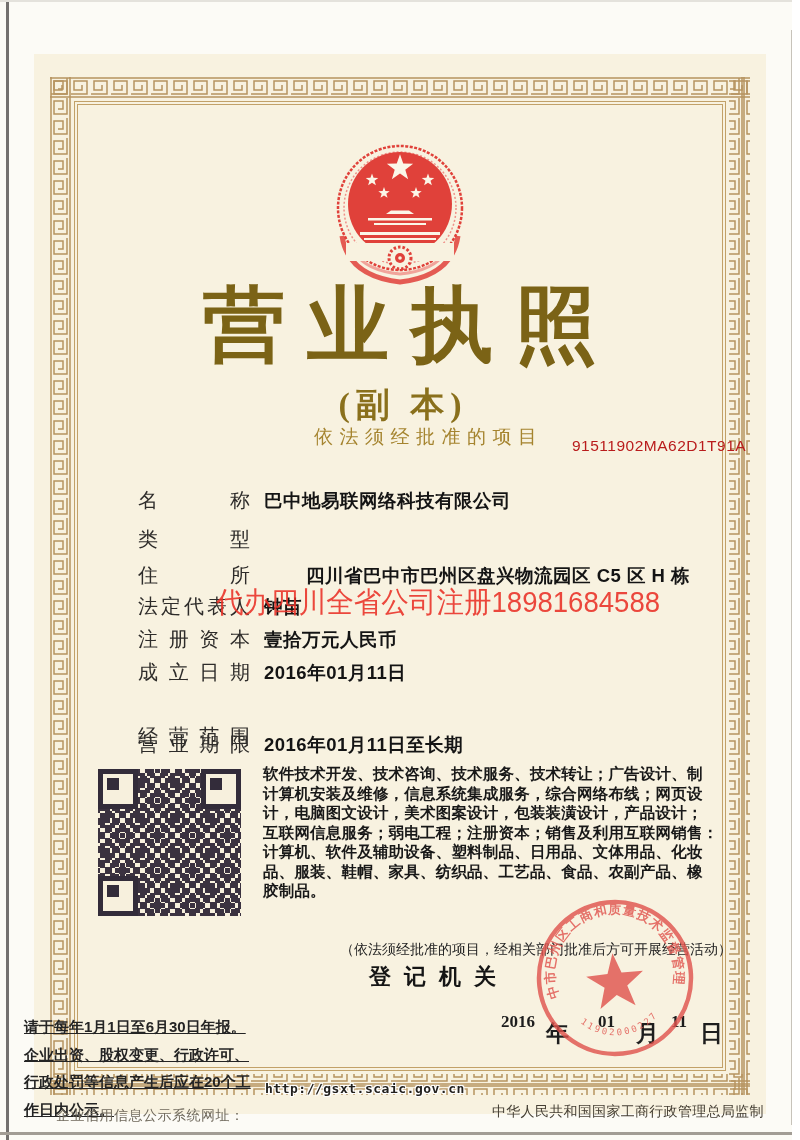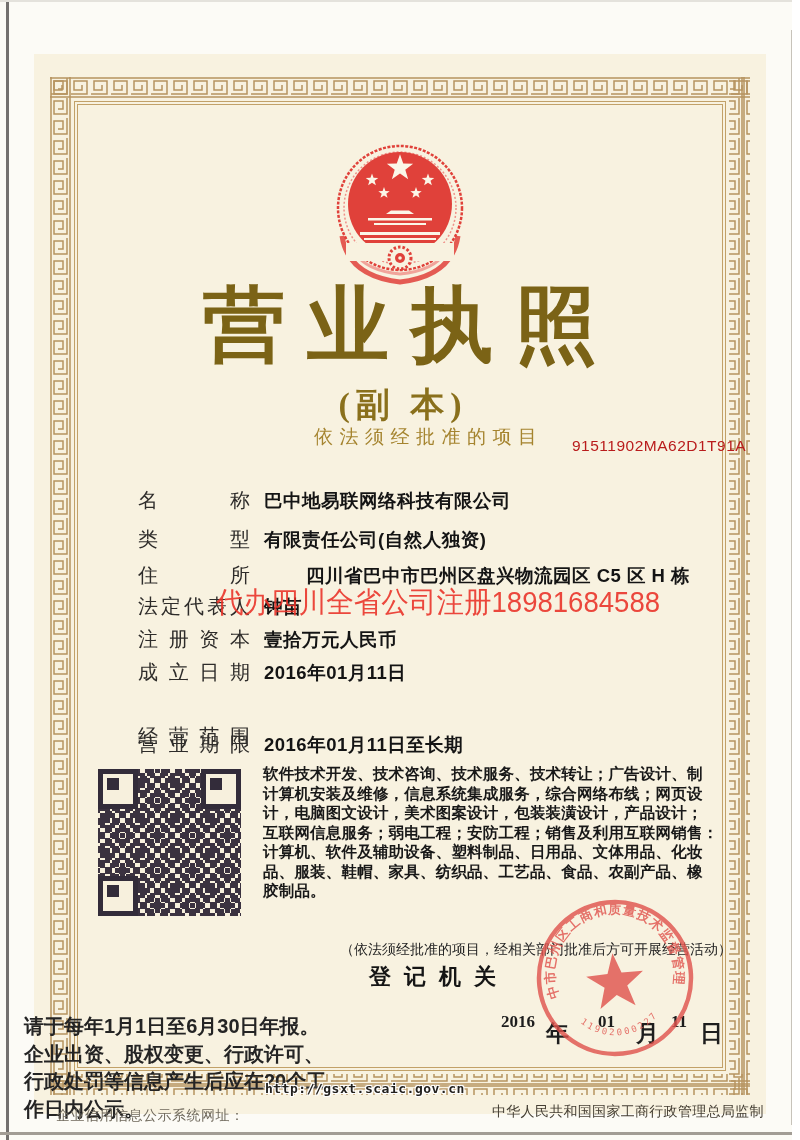--- a/index.html
+++ b/index.html
@@ -59,22 +59,22 @@
   .dpart{position:absolute;font-family:"Liberation Serif","DejaVu Serif",serif;font-weight:bold;color:#1d1d1d;}
   .d-num{font-size:17px;}
   .d-unit{font-size:23px;}
   .d-year{left:501px;top:1012px;} .d-yu{left:546px;top:1018px;}
   .d-month{left:598px;top:1012px;} .d-mu{left:636px;top:1018px;}
   .d-day{left:671px;top:1012px;} .d-du{left:700px;top:1018px;}
 
   .seal{position:absolute;left:534px;top:897px;width:162px;height:162px;opacity:.8;
         transform:rotate(-6deg);}
 
-  .report{position:absolute;left:24px;top:1013px;font-size:20px;font-weight:600;color:#242424;
-          line-height:27.5px;white-space:nowrap;}
+  .report{position:absolute;left:24px;top:1013px;font-size:15px;font-weight:600;color:#242424;
+          line-height:27.5px;white-space:nowrap;text-decoration:underline;}
   .pub-label{position:absolute;left:56px;top:1107px;font-family:"Liberation Serif","DejaVu Serif",serif;
           font-size:14px;color:#6f695c;letter-spacing:.5px;}
   .url{position:absolute;left:217px;top:1081px;font-family:"DejaVu Sans Mono","Liberation Mono",monospace;
        font-size:13px;font-weight:bold;color:#23211e;letter-spacing:.5px;
        text-shadow:-1px -1px 0 #fff,1px -1px 0 #fff,-1px 1px 0 #fff,1px 1px 0 #fff,0 0 4px #fff;padding-left:48px;}
   .supervisor{position:absolute;left:492px;top:1103px;font-family:"Liberation Serif","DejaVu Serif",serif;
        font-size:14px;color:#443e33;letter-spacing:.3px;}
 </style>
 </head>
 <body>
@@ -126,21 +126,20 @@
   <div class="subtitle">(副  本)</div>
   <div class="code-label">依法须经批准的项目</div>
   <div class="code-value">91511902MA62D1T91A</div>
 
   <div class="row r1">
     <div class="flabel">名称</div>
     <div class="fvalue">巴中地易联网络科技有限公司</div>
   </div>
   <div class="row r2">
     <div class="flabel">类型</div>
-    <div class="fvalue">有限责任公司(自然人独资)</div>
   </div>
   <div class="row r3">
     <div class="flabel">住所</div>
     <div class="fvalue">四川省巴中市巴州区盘兴物流园区 C5 区 H 栋</div>
   </div>
   <div class="row r4">
     <div class="flabel">法定代表人</div>
     <div class="fvalue">钟苗</div>
   </div>
   <div class="row r5">
@@ -154,21 +153,21 @@
   <div class="row r7">
     <div class="flabel">营业期限</div>
     <div class="fvalue">2016年01月11日至长期</div>
   </div>
 
   <div class="scope-label flabel">经营范围</div>
   <div class="scope">
     <div>软件技术开发、技术咨询、技术服务、技术转让；广告设计、制</div>
     <div>计算机安装及维修，信息系统集成服务，综合网络布线；网页设</div>
     <div>计，电脑图文设计，美术图案设计，包装装潢设计，产品设计；</div>
-    <div>互联网信息服务；弱电工程；安防工程；销售及利用互联网销售：</div>
+    <div>互联网信息服务；弱电工程；注册资本；销售及利用互联网销售：</div>
     <div>计算机、软件及辅助设备、塑料制品、日用品、文体用品、化妆</div>
     <div>品、服装、鞋帽、家具、纺织品、工艺品、食品、农副产品、橡</div>
     <div>胶制品。</div>
   </div>
 
   <div class="watermark">代办四川全省公司注册18981684588</div>
 
   <div class="qr">
     <div class="finder f-tl"></div>
     <div class="finder f-tr"></div>

